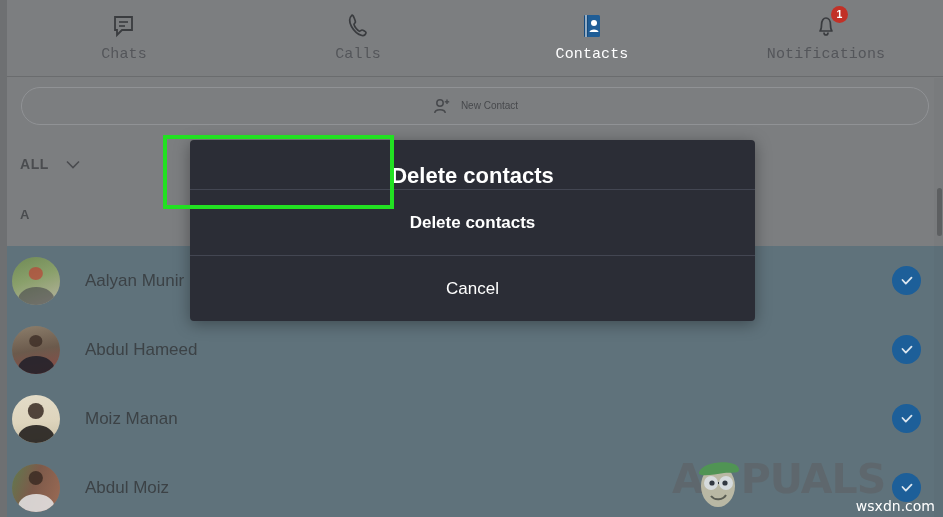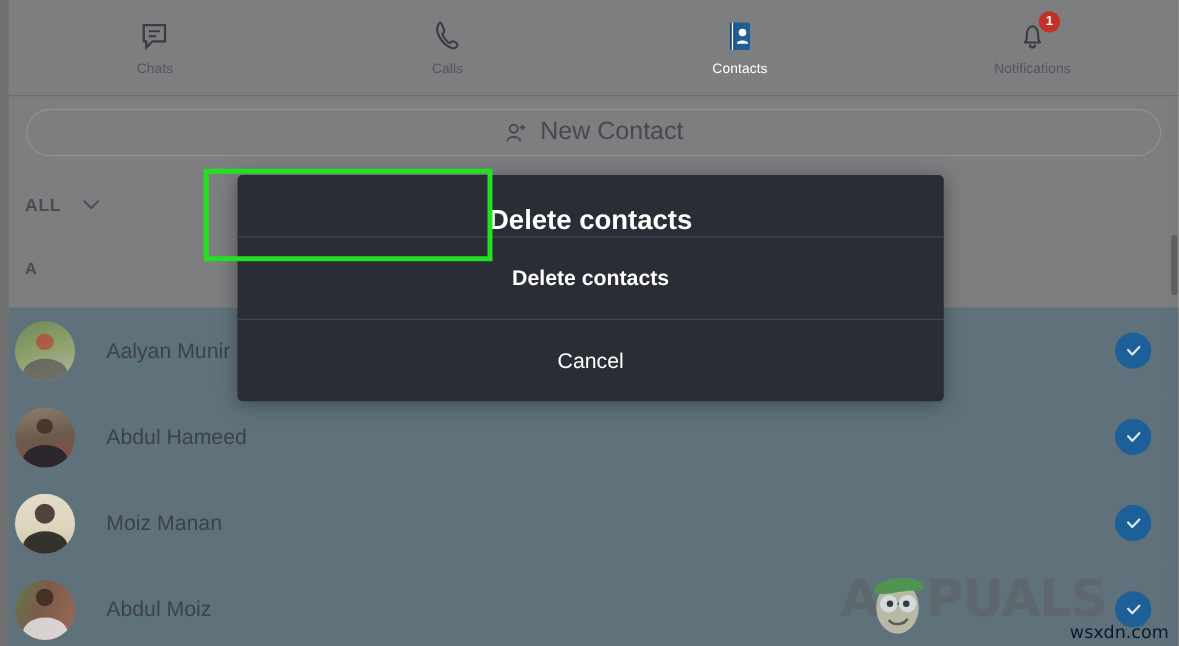--- a/index.html
+++ b/index.html
@@ -39,23 +39,24 @@
     height: 100%;
     position: relative;
   }
   .nav-icon {
     width: 26px; height: 26px;
     display: flex; align-items: center; justify-content: center;
     position: relative;
   }
   .nav-icon svg { display: block; }
   .nav-label {
-    font-size: 11px;
+    font-size: 15px;
     color: #54565a;
     letter-spacing: .1px;
+    font-family: Liberation Mono, monospace;
   }
   .nav-item.active .nav-label { color: #ffffff; }
   .badge {
     position: absolute;
     right: -9px; top: -7px;
     min-width: 17px; height: 17px;
     border-radius: 50%;
     background: #c23127;
     color: #fff;
     font-size: 10.5px;
@@ -70,21 +71,21 @@
     display: flex; align-items: center; justify-content: center;
     padding: 0 14px;
   }
   .newcontact-btn {
     width: 100%; height: 38px;
     border: 1px solid #909295;
     border-radius: 19px;
     background: transparent;
     display: flex; align-items: center; justify-content: center; gap: 9px;
     color: #47494c;
-    font-size: 20px;
+    font-size: 10px;
     cursor: pointer;
   }
   .newcontact-btn svg { display:block; }
 
   
   .filter-row {
     position: absolute; left: 20px; top: 155px;
     display: flex; align-items: center; gap: 17px;
     cursor: pointer;
   }
@@ -216,21 +217,21 @@
     color: #5e6468;
     font-family: "DejaVu Sans", sans-serif;
   }
   .mascot {
     position: absolute; left: 690px; top: 452px; z-index: 21;
     pointer-events: none; opacity: .85;
   }
   .wsxdn {
     position: absolute; right: 8px; bottom: 3px;
     font-size: 14px;
-    color: #0f172a;
+    color: #ffffff;
     z-index: 25;
     font-family: "DejaVu Sans", sans-serif;
   }
 </style>
 </head>
 <body>
 
 <div id="app">
 
   <div class="app-window">

